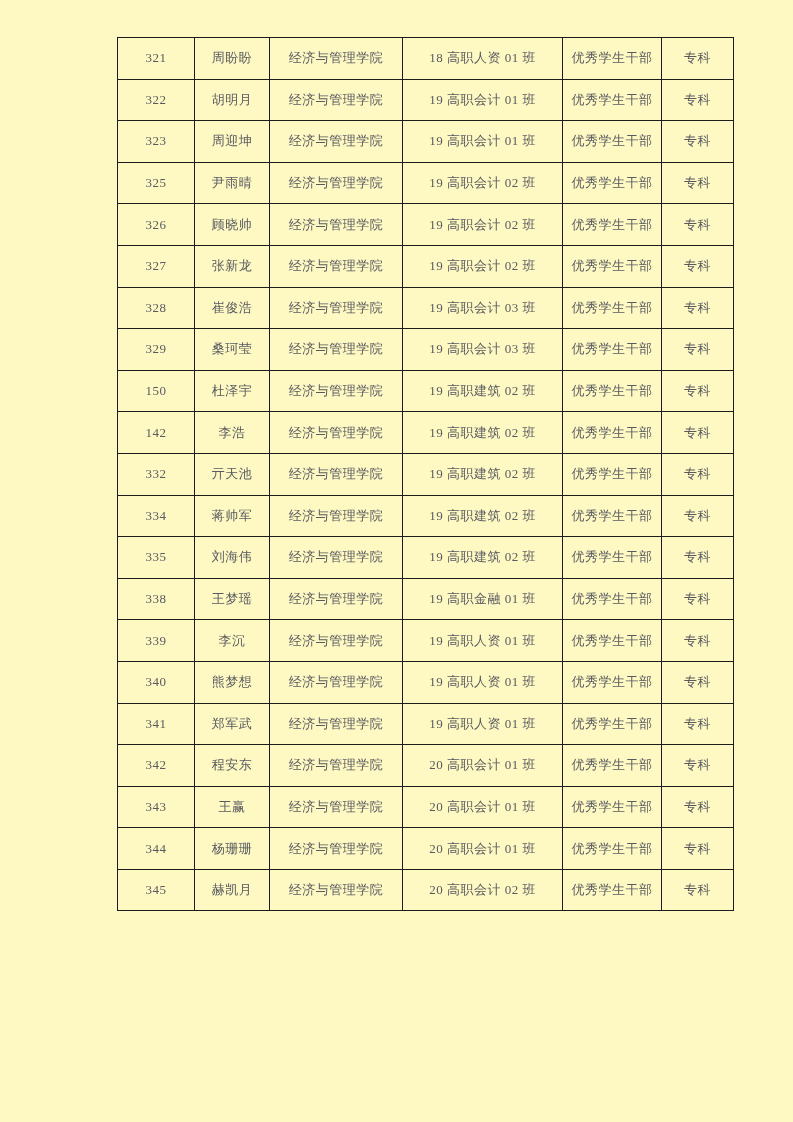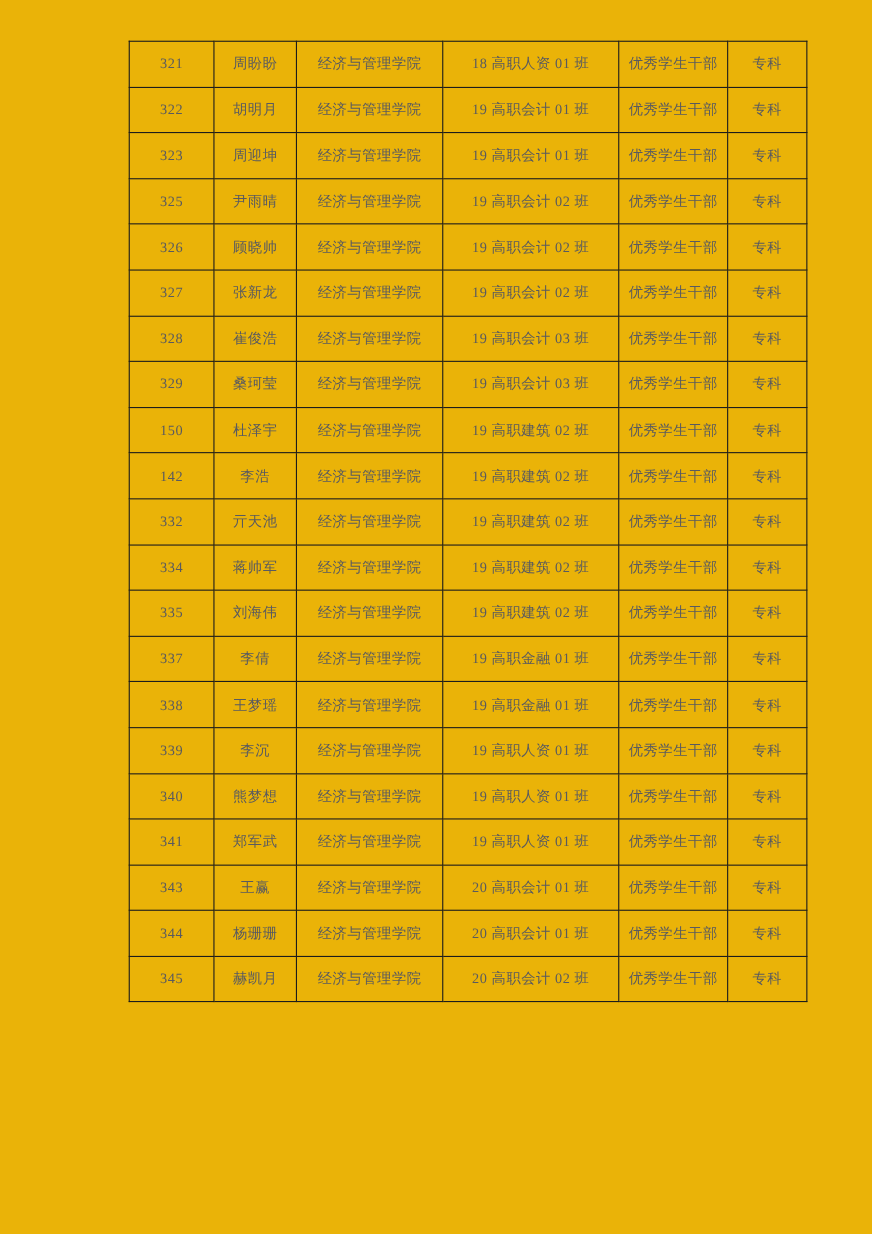--- a/index.html
+++ b/index.html
@@ -13,21 +13,21 @@
     position: relative;
     overflow: hidden;
     font-family: "Liberation Serif", "DejaVu Serif", serif;
   }
   .page {
     position: absolute;
     left: 0;
     top: 0;
     width: 793px;
     height: 1122px;
-    background: #eab308;
+    background: #fef9c3;
   }
   table.award-table {
     position: absolute;
     left: 117px;
     top: 37px;
     width: 617px;
     border-collapse: collapse;
     table-layout: fixed;
   }
   table.award-table td {
@@ -174,28 +174,20 @@
   <tr>
     <td class="c-no">335</td>
     <td>刘海伟</td>
     <td>经济与管理学院</td>
     <td>19 高职建筑 02 班</td>
     <td>优秀学生干部</td>
     <td>专科</td>
   </tr>
 
 
-  <tr>
-    <td class="c-no">337</td>
-    <td>李倩</td>
-    <td>经济与管理学院</td>
-    <td>19 高职金融 01 班</td>
-    <td>优秀学生干部</td>
-    <td>专科</td>
-  </tr>
 
   <tr>
     <td class="c-no">338</td>
     <td>王梦瑶</td>
     <td>经济与管理学院</td>
     <td>19 高职金融 01 班</td>
     <td>优秀学生干部</td>
     <td>专科</td>
   </tr>
 
@@ -219,20 +211,28 @@
 
   <tr>
     <td class="c-no">341</td>
     <td>郑军武</td>
     <td>经济与管理学院</td>
     <td>19 高职人资 01 班</td>
     <td>优秀学生干部</td>
     <td>专科</td>
   </tr>
 
+  <tr>
+    <td class="c-no">342</td>
+    <td>程安东</td>
+    <td>经济与管理学院</td>
+    <td>20 高职会计 01 班</td>
+    <td>优秀学生干部</td>
+    <td>专科</td>
+  </tr>
 
   <tr>
     <td class="c-no">343</td>
     <td>王赢</td>
     <td>经济与管理学院</td>
     <td>20 高职会计 01 班</td>
     <td>优秀学生干部</td>
     <td>专科</td>
   </tr>
 

